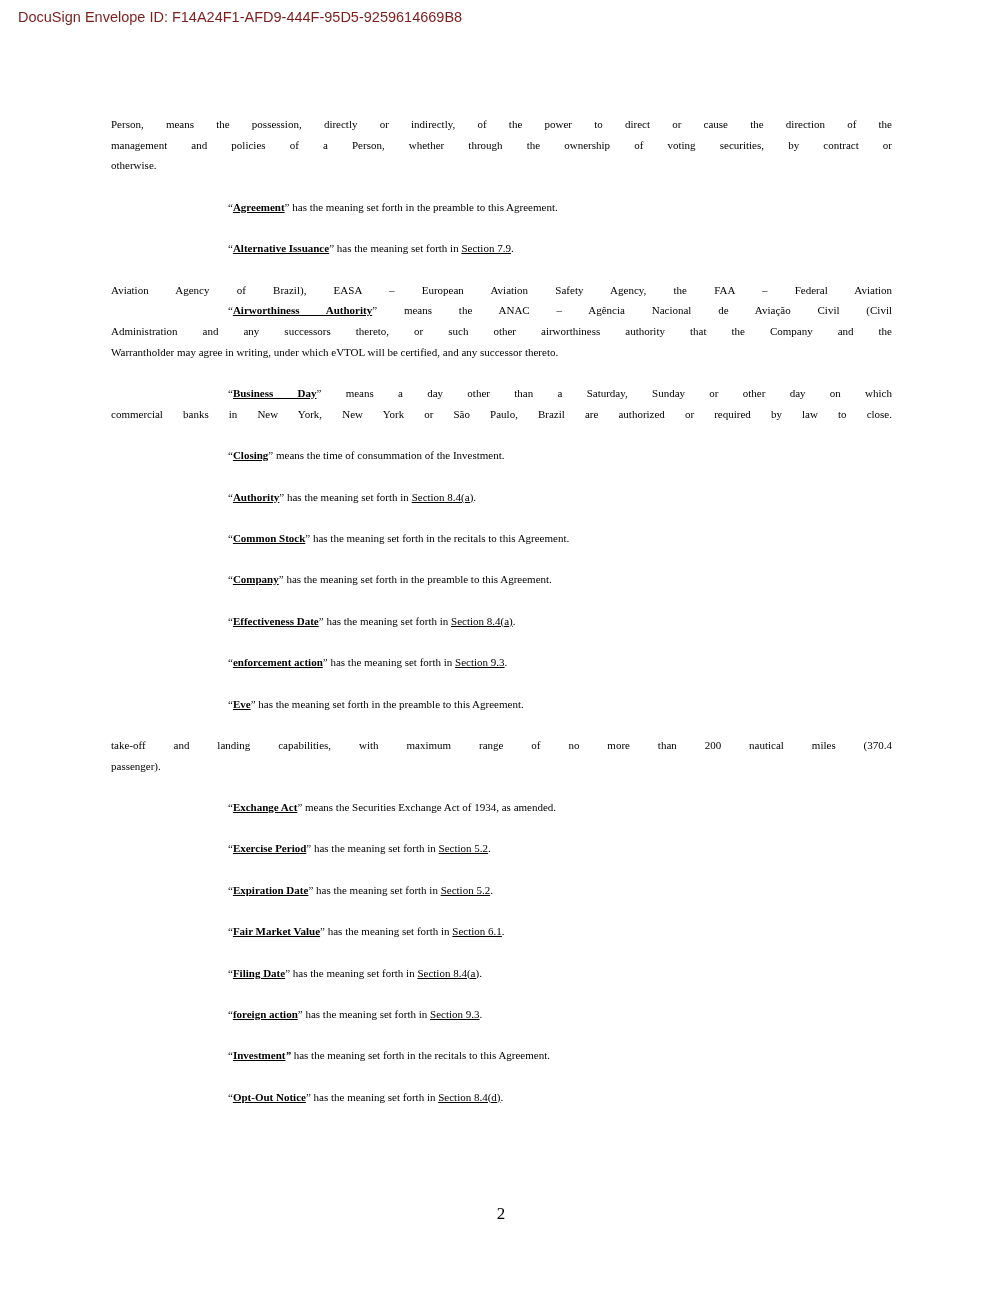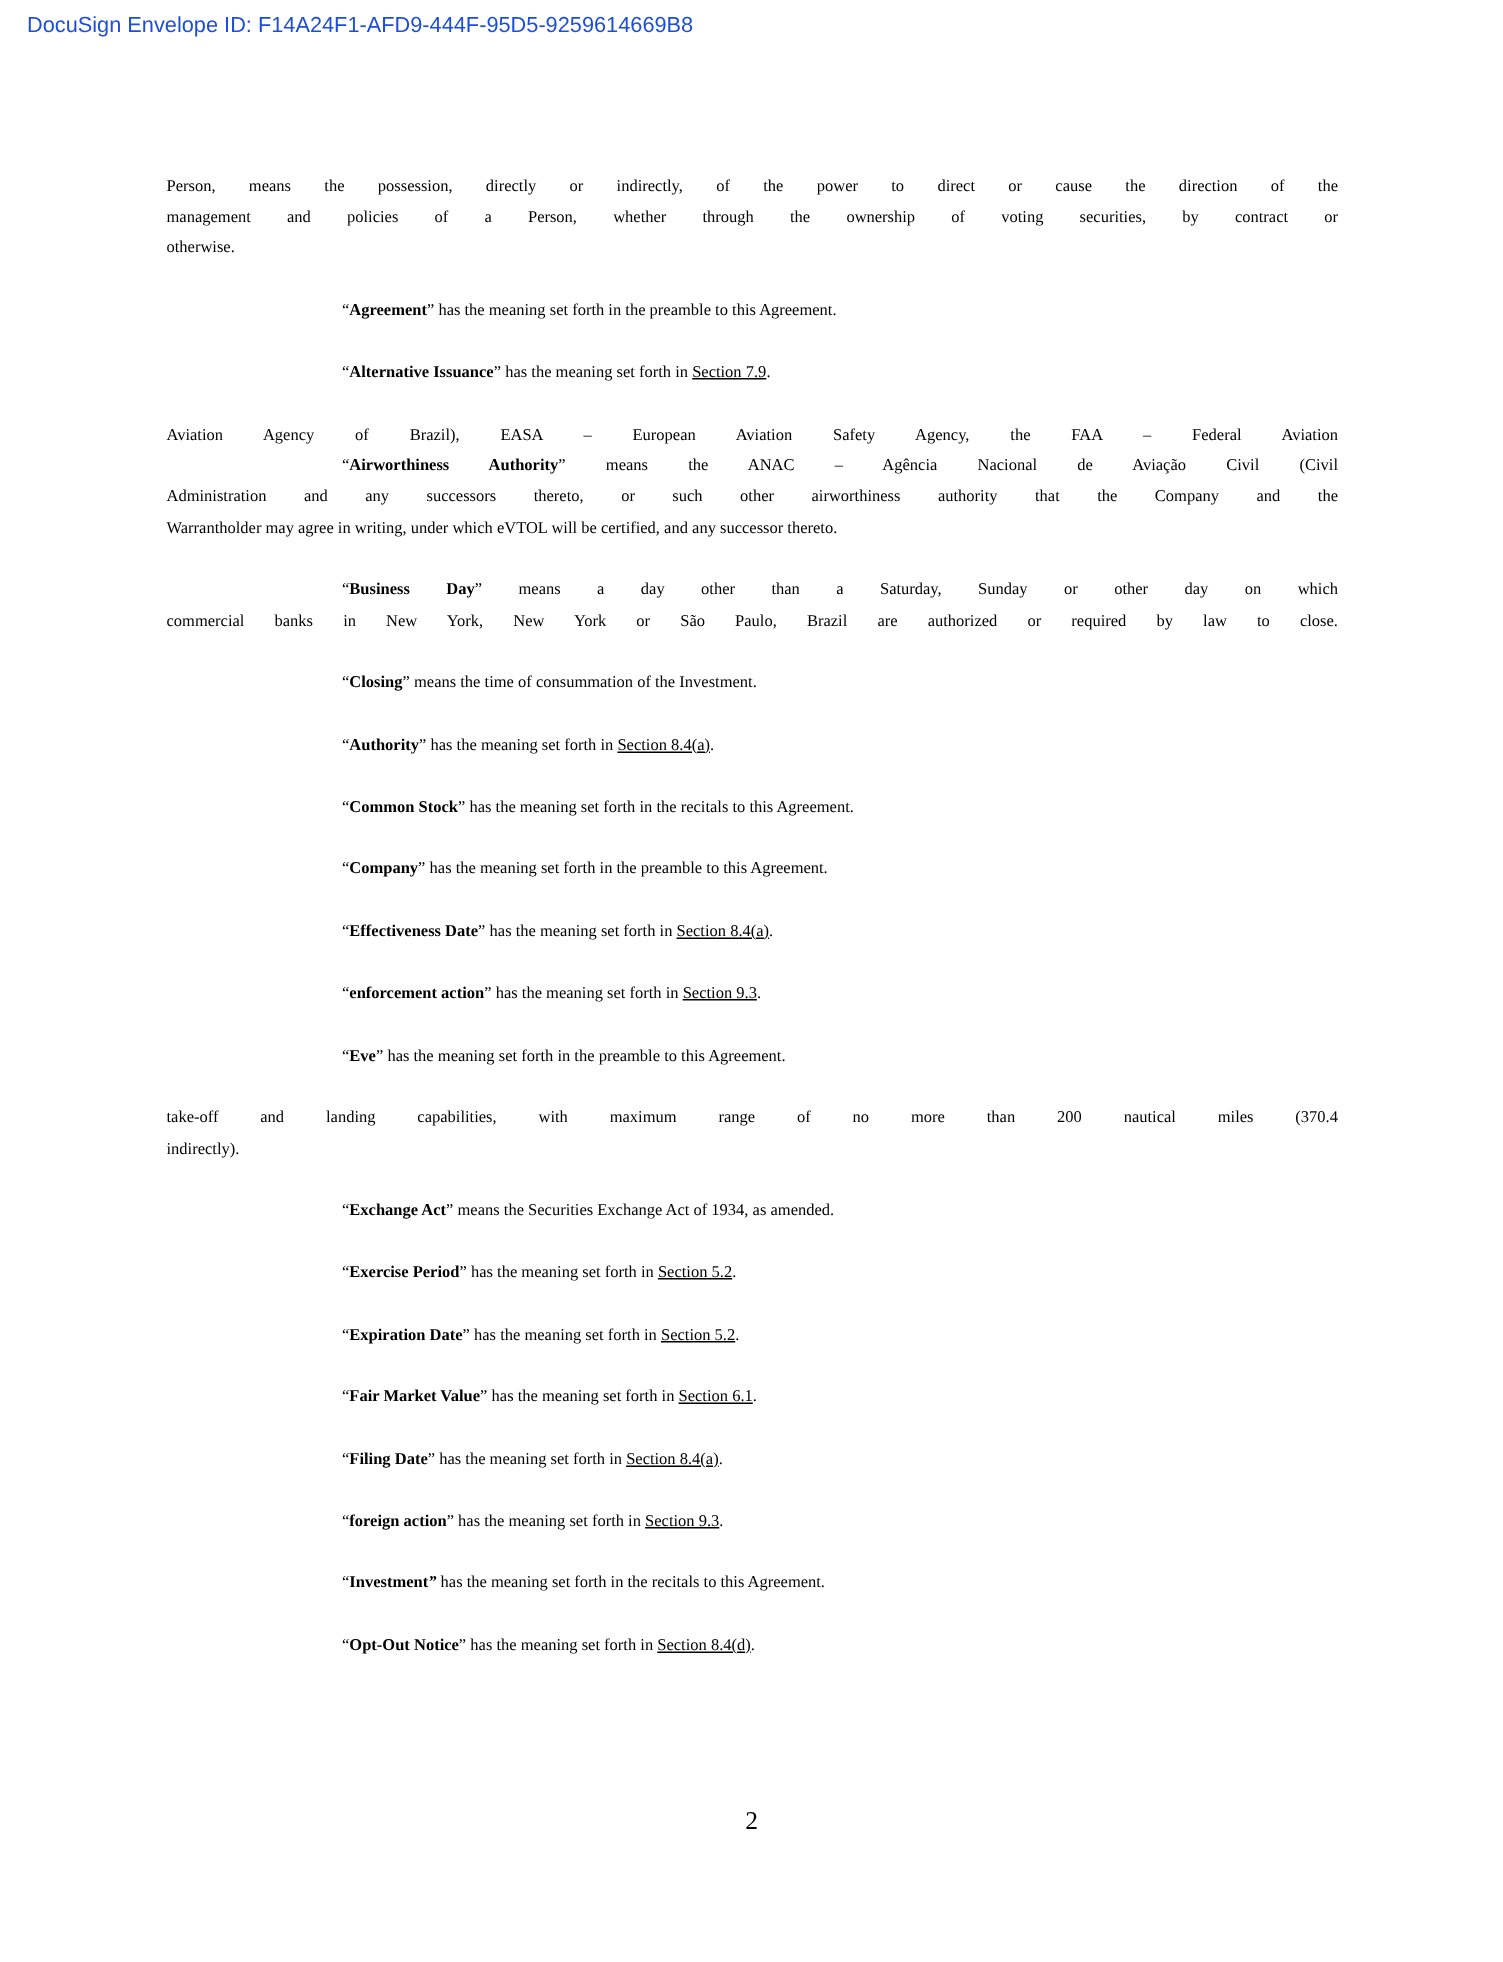--- a/index.html
+++ b/index.html
@@ -12,38 +12,38 @@
     color: #000000;
     font-family: "Liberation Serif", "DejaVu Serif", serif;
     overflow: hidden;
   }
   .ds-header {
     position: absolute;
     left: 18px;
     top: 9px;
     font-family: "Liberation Sans", "DejaVu Sans", sans-serif;
     font-size: 14.5px;
-    color: #1d4ed8;
+    color: #7f1d1d;
     white-space: nowrap;
   }
   .content {
     position: absolute;
     left: 111px;
     top: 114px;
     width: 781px;
     font-size: 11px;
     line-height: 20.7px;
     color: #000000;
   }
   p.para { margin: 0; padding: 20.7px 0 0 0; }
   p.para.intro { padding-top: 0; }
   .line { display: block; }
   .line.just { text-align: justify; text-align-last: justify; text-justify: inter-word; }
   .line.first { text-indent: 117px; }
-  .term { font-weight: bold; }
+  .term { font-weight: bold; text-decoration: underline; }
   .slink { text-decoration: underline; }
   .bi { font-weight: bold; font-style: italic; }
   .pagenum-row {
     position: absolute;
     top: 1204px;
     left: 0;
     width: 1002px;
     text-align: center;
     font-size: 17px;
     color: #000000;
@@ -93,21 +93,21 @@
         <span class="line first"><span class="q">“</span><span class="term">Effectiveness Date</span><span class="q">”</span><span> has the meaning set forth in </span><span class="slink">Section 8.4(a)</span><span>.</span></span>
       </p>
       <p class="para def">
         <span class="line first"><span class="q">“</span><span class="term">enforcement action</span><span class="q">”</span><span> has the meaning set forth in </span><span class="slink">Section 9.3</span><span>.</span></span>
       </p>
       <p class="para def">
         <span class="line first"><span class="q">“</span><span class="term">Eve</span><span class="q">”</span><span> has the meaning set forth in the preamble to this Agreement.</span></span>
       </p>
       <p class="para def">
         <span class="line just">take-off and landing capabilities, with maximum range of no more than 200 nautical miles (370.4</span>
-        <span class="line">indirectly).</span>
+        <span class="line">passenger).</span>
       </p>
       <p class="para def">
         <span class="line first"><span class="q">“</span><span class="term">Exchange Act</span><span class="q">”</span><span> means the Securities Exchange Act of 1934, as amended.</span></span>
       </p>
       <p class="para def">
         <span class="line first"><span class="q">“</span><span class="term">Exercise Period</span><span class="q">”</span><span> has the meaning set forth in </span><span class="slink">Section 5.2</span><span>.</span></span>
       </p>
       <p class="para def">
         <span class="line first"><span class="q">“</span><span class="term">Expiration Date</span><span class="q">”</span><span> has the meaning set forth in </span><span class="slink">Section 5.2</span><span>.</span></span>
       </p>

